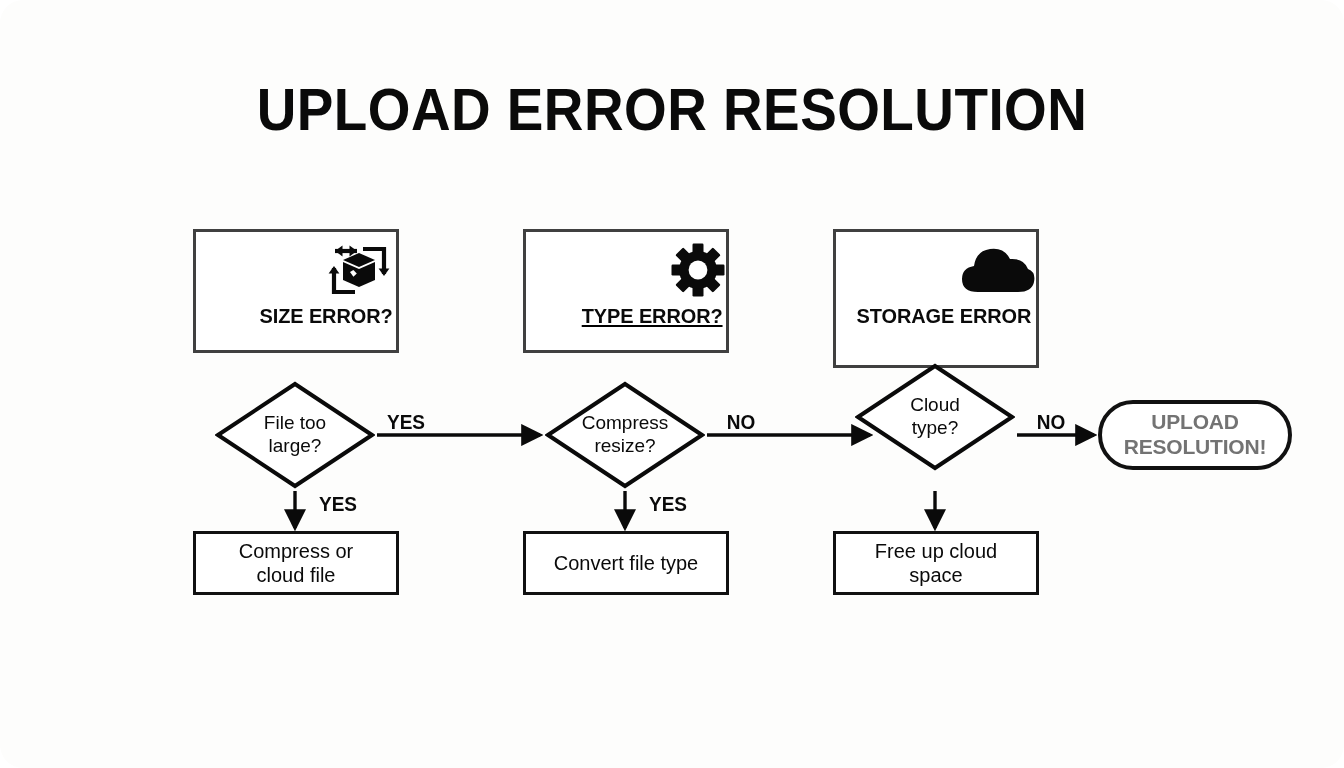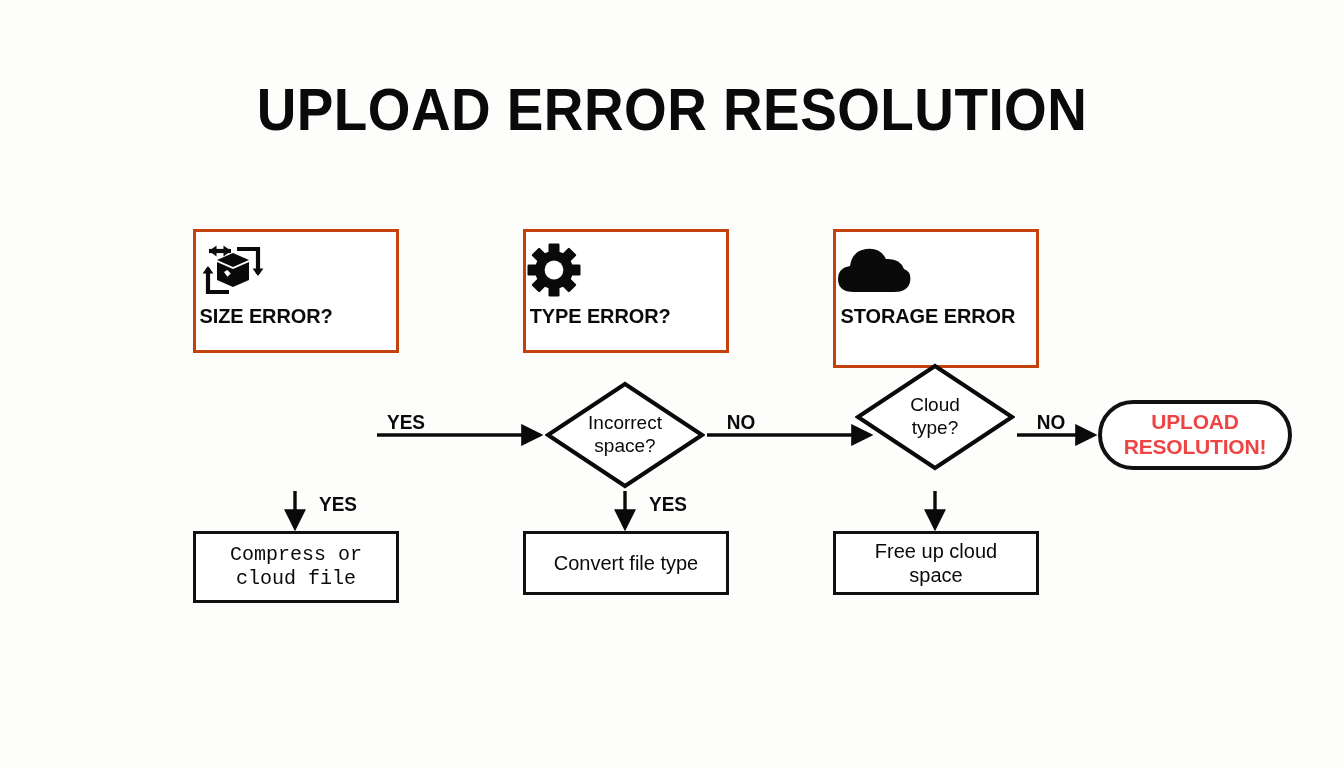--- a/index.html
+++ b/index.html
@@ -10,20 +10,21 @@
   }
   body {
     font-family: "Liberation Sans", sans-serif;
   }
   #canvas {
     position: relative;
     width: 1344px;
     height: 768px;
     background: #fdfdfc;
     overflow: hidden;
+    border-radius: 23px;
   }
 
   
   .title {
     position: absolute;
     left: 0;
     top: 76px;
     width: 1344px;
     text-align: center;
     font-family: "Liberation Sans", sans-serif;
@@ -35,25 +36,25 @@
     white-space: nowrap;
   }
 
   
   .node {
     position: absolute;
     box-sizing: border-box;
   }
 
   .icon-box {
-    border: 3px solid #c2410c;
+    border: 3px solid #404040;
     background: #ffffff;
     display: flex;
     flex-direction: column;
-    align-items: flex-start;
+    align-items: flex-end;
     justify-content: flex-start;
   }
   .icon-box .glyph {
     margin-top: 10px;
     height: 56px;
     display: flex;
     align-items: center;
     justify-content: center;
   }
   .icon-box .caption {
@@ -105,21 +106,21 @@
     border-radius: 42px;
     background: #ffffff;
     display: flex;
     align-items: center;
     justify-content: center;
     text-align: center;
     font-family: "Liberation Sans", sans-serif;
     font-weight: bold;
     font-size: 21px;
     line-height: 1.18;
-    color: #ef4444;
+    color: #737373;
     letter-spacing: -0.2px;
   }
 
   
   .edge-label {
     position: absolute;
     font-family: "Liberation Sans", sans-serif;
     font-weight: bold;
     font-size: 20px;
     color: #0a0a0a;
@@ -186,21 +187,21 @@
 
         <path d="M37 11 L53 18 L37 25 L21 18 Z" fill="#0a0a0a"></path>
         <path d="M21 20 L37 27 L37 45 L21 38 Z" fill="#0a0a0a"></path>
         <path d="M53 20 L37 27 L37 45 L53 38 Z" fill="#0a0a0a"></path>
         <path d="M28 30 l3.4 -2 l3.4 3.4 l-3.4 3.4 z" fill="#ffffff"></path>
       </svg>
     </div>
     <div class="caption">SIZE ERROR?</div>
   </div>
 
-  <div class="node icon-box" style="left:523px; top:229px; width:206px; height:124px;">
+  <div class="node icon-box" style="left:523px; top:229px; width:206px; height:124px;text-decoration:underline;">
     <div class="glyph">
       <svg width="56" height="56" viewBox="0 0 56 56" aria-hidden="true">
         <g fill="#0a0a0a">
           <rect x="22.5" y="1.5" width="11" height="53" rx="1.2"></rect>
           <rect x="22.5" y="1.5" width="11" height="53" rx="1.2" transform="rotate(45 28 28)"></rect>
           <rect x="22.5" y="1.5" width="11" height="53" rx="1.2" transform="rotate(90 28 28)"></rect>
           <rect x="22.5" y="1.5" width="11" height="53" rx="1.2" transform="rotate(135 28 28)"></rect>
           <circle cx="28" cy="28" r="19"></circle>
         </g>
         <circle cx="28" cy="28" r="9.4" fill="#ffffff"></circle>
@@ -212,49 +213,58 @@
   <div class="node icon-box" style="left:833px; top:229px; width:206px; height:139px;">
     <div class="glyph">
       <svg width="76" height="52" viewBox="0 0 76 52" aria-hidden="true">
         <path d="M18 48 Q2 48 2 35 Q2 24 14 22 Q16 7 30 5 Q44 3 50 15
                  Q64 14 68 25 Q76 28 74 38 Q72 48 58 48 Z" fill="#0a0a0a"></path>
       </svg>
     </div>
     <div class="caption">STORAGE ERROR</div>
   </div>
 
+  <div class="node decision" style="left:215px; top:381px; width:160px; height:108px;">
+    <svg width="160" height="108" viewBox="0 0 160 108" aria-hidden="true">
+      <polygon points="80,3 157,54 80,105 3,54" fill="#ffffff" stroke="#0a0a0a" stroke-width="4"></polygon>
+    </svg>
+    <div class="dtext">
+      <div>File too</div>
+      <div>large?</div>
+    </div>
+  </div>
 
   <div class="node decision" style="left:545px; top:381px; width:160px; height:108px;">
     <svg width="160" height="108" viewBox="0 0 160 108" aria-hidden="true">
       <polygon points="80,3 157,54 80,105 3,54" fill="#ffffff" stroke="#0a0a0a" stroke-width="4"></polygon>
     </svg>
     <div class="dtext">
-      <div>Incorrect</div>
-      <div>space?</div>
+      <div>Compress</div>
+      <div>resize?</div>
     </div>
   </div>
 
   <div class="node decision" style="left:855px; top:363px; width:160px; height:108px;">
     <svg width="160" height="108" viewBox="0 0 160 108" aria-hidden="true">
       <polygon points="80,3 157,54 80,105 3,54" fill="#ffffff" stroke="#0a0a0a" stroke-width="4"></polygon>
     </svg>
     <div class="dtext">
       <div>Cloud</div>
       <div>type?</div>
     </div>
   </div>
 
   <div class="node terminal" style="left:1098px; top:400px; width:194px; height:70px;">
     <div>
       <div>UPLOAD</div>
       <div>RESOLUTION!</div>
     </div>
   </div>
 
-  <div class="node action-box" style="left:193px; top:531px; width:206px; height:72px;font-family:Liberation Mono, monospace;">
+  <div class="node action-box" style="left:193px; top:531px; width:206px; height:64px;">
     <div>
       <div>Compress or</div>
       <div>cloud file</div>
     </div>
   </div>
 
   <div class="node action-box" style="left:523px; top:531px; width:206px; height:64px;">
     <div>
       <div>Convert file type</div>
     </div>

